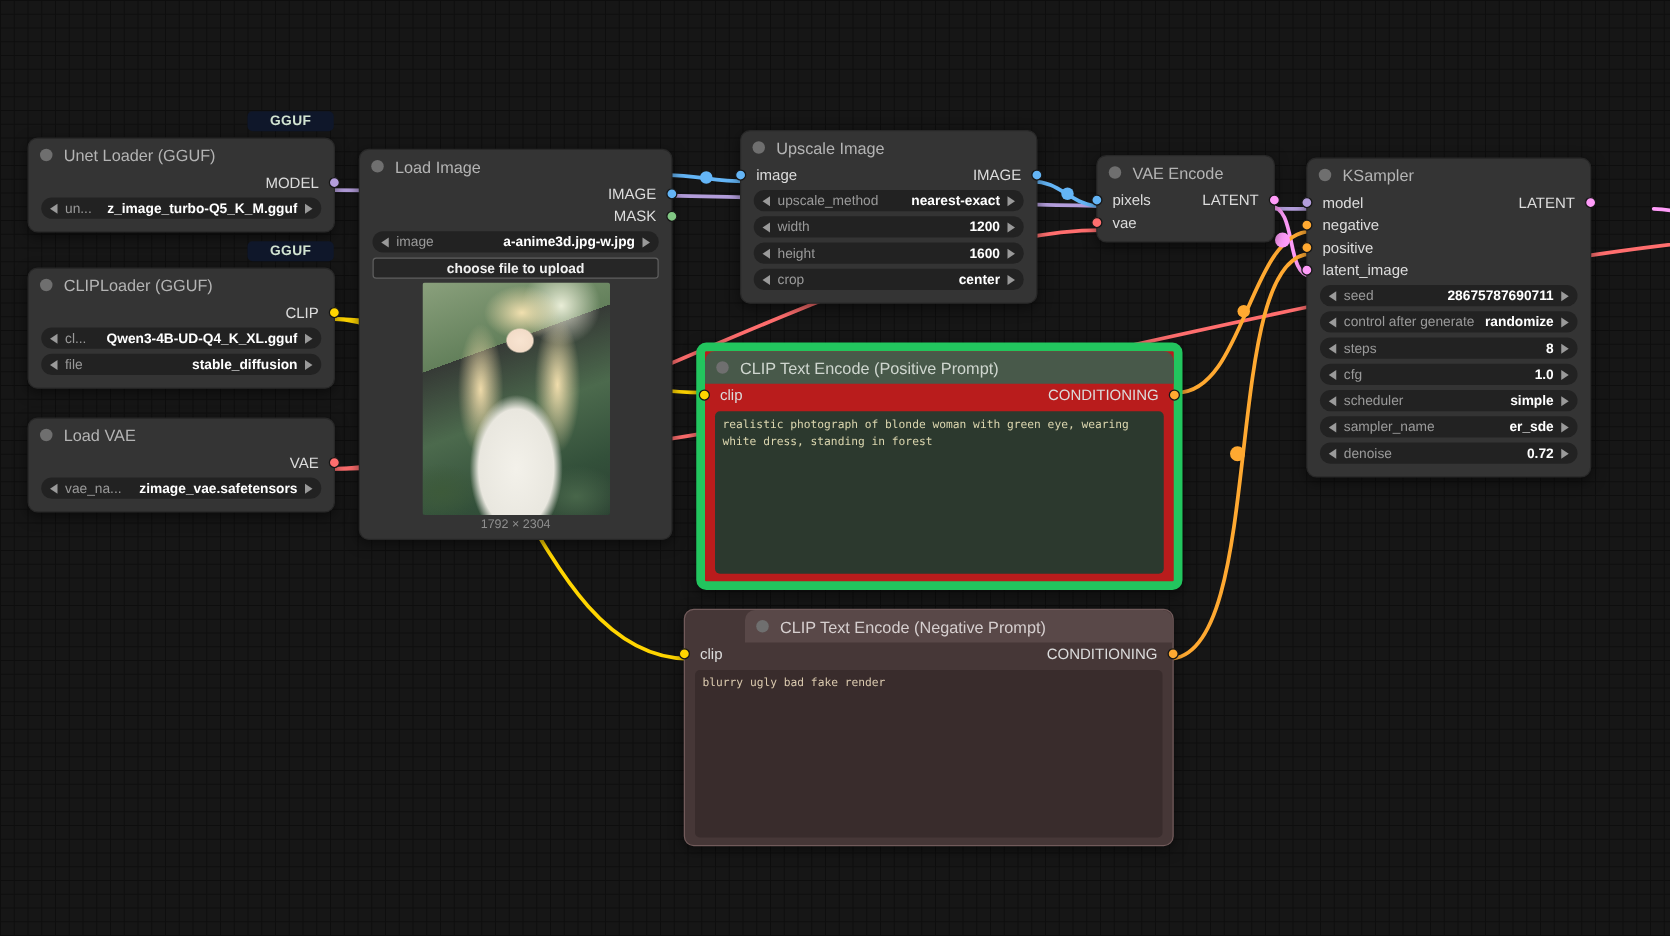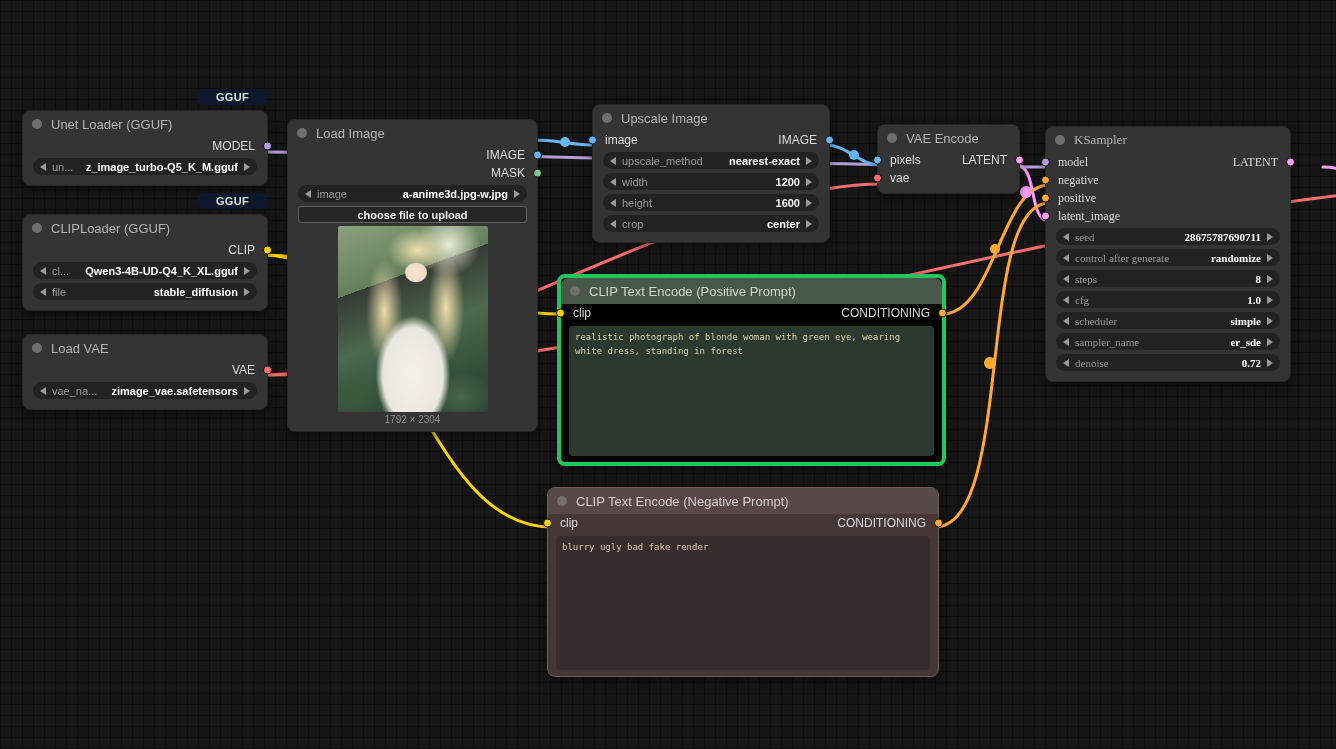--- a/index.html
+++ b/index.html
@@ -86,24 +86,24 @@
       radial-gradient(26px 75px at 31% 46%, #eedaa9 0%, rgba(238,218,169,0) 70%),
       radial-gradient(26px 78px at 72% 44%, #f0ddac 0%, rgba(240,221,172,0) 70%),
       radial-gradient(42px 30px at 53% 13%, #f1e0af 0%, rgba(241,224,175,0) 72%),
       radial-gradient(45px 45px at 74% 10%, rgba(255,255,235,.85), rgba(255,255,235,0) 70%),
       radial-gradient(45px 32px at 10% 90%, #3d5a3a, rgba(61,90,58,0) 70%),
       radial-gradient(50px 35px at 82% 92%, #48664a, rgba(72,102,74,0) 70%),
       linear-gradient(160deg, #8aa07c 0%, #63805b 30%, #43604426 0%, #4c6a4d 55%, #33503a 80%, #2b4132 100%);
   }
   .caption { font-size:10px; color:#8f8f8f; text-align:center; margin-top:2px; }
 
-  .node.pos { background:#000000; border:4px solid #22c55e; }
+  .node.pos { background:#b91c1c; border:7px solid #22c55e; }
   .node.pos .titlebar { background:#48594a; color:#cfd6cf; }
   .node.neg { background:#463737; border:1px solid #725b5b; }
-  .node.neg .titlebar { background:#594848; color:#d6cfcf; }
+  .node.neg .titlebar { background:#594848; color:#d6cfcf;margin-left:48px; }
   .prompt {
     display:block; width:calc(100% - 16px); margin:4px 8px 0;
     border:none; resize:none; outline:none; border-radius:4px;
     font-family:"DejaVu Sans Mono", monospace; font-size:9px; line-height:1.5;
     padding:5px 6px;
   }
   .prompt.pos { height:130px; background:#2c392e; color:#dad5ae; }
   .prompt.neg { height:134px; background:#392c2c; color:#dac9ae; }
 </style>
 </head>
@@ -286,21 +286,21 @@
   </div>
   <div class="iorow">
     <span class="dot in c-clip"></span>
     <span>clip</span>
     <span>CONDITIONING</span>
     <span class="dot out c-cond"></span>
   </div>
   <textarea class="prompt neg" spellcheck="false" style="">blurry ugly bad fake render</textarea>
 </div>
 
-<div class="node" style="left:1045px; top:126px; width:246px;font-family:Liberation Serif, serif;">
+<div class="node" style="left:1045px; top:126px; width:228px;">
   <div class="titlebar">
     <span class="tdot"></span>
     <span>KSampler</span>
   </div>
   <div class="iorow">
     <span class="dot in c-model"></span>
     <span>model</span>
     <span>LATENT</span>
     <span class="dot out c-latent"></span>
   </div>

